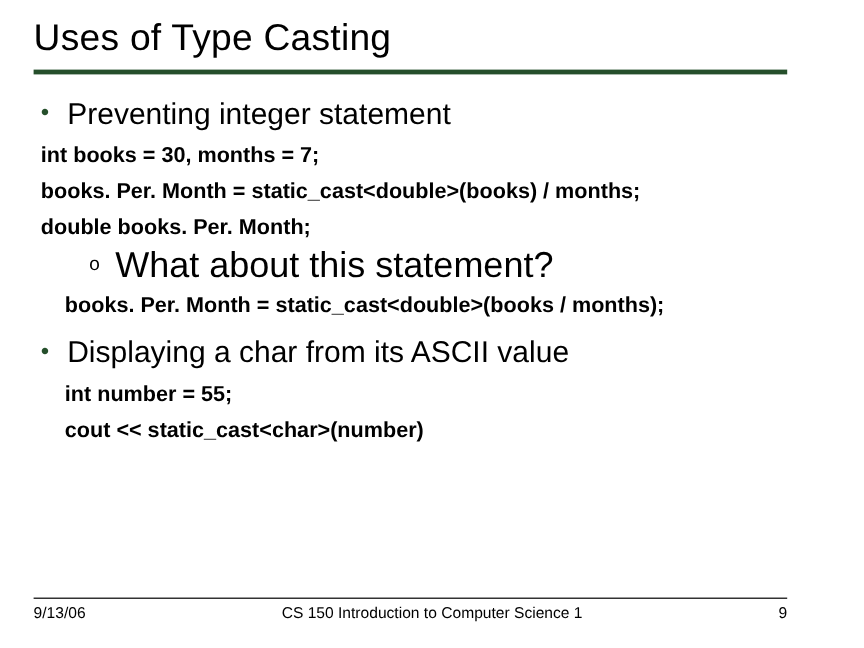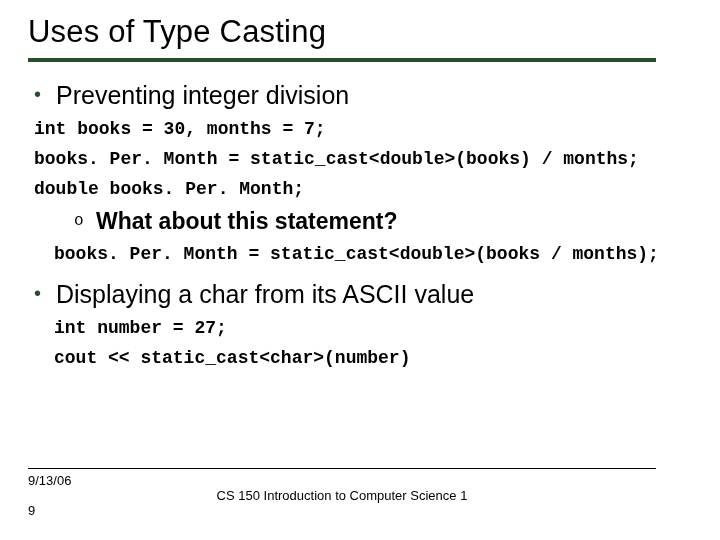--- a/index.html
+++ b/index.html
@@ -47,21 +47,21 @@
     width: 22px;
     flex: 0 0 22px;
     text-align: left;
     padding-left: 6px;
   }
   .b1 .txt {
     font-size: 25px;
     line-height: 30px;
   }
   .code {
-    font-family: Liberation Mono, monospace;
+    font-family: Liberation Sans, sans-serif;
     font-weight: bold;
     font-size: 18px;
     line-height: 22px;
     margin: 8px 0 8px 6px;
     white-space: nowrap;
   }
   .code-indent {
     margin-left: 26px;
   }
   .b2 {
@@ -70,76 +70,74 @@
     margin: 8px 0 6px 46px;
   }
   .b2 .oo {
     font-family: "Courier New", Courier, monospace;
     font-size: 16px;
     line-height: 27px;
     width: 22px;
     flex: 0 0 22px;
   }
   .b2 .txt {
-    font-size: 23px;
+    font-size: 30px;
     line-height: 27px;
-    font-weight: bold;
   }
   .footer {
     position: absolute;
     left: 0;
     right: 0;
     bottom: 22px;
     padding: 0 28px;
   }
   .footer-rule {
     border: none;
     border-top: 1px solid #000;
     margin: 0 0 4px 0;
   }
   .footer-row {
     display: flex;
     justify-content: flex-end;
     font-size: 13px;
-    flex-direction: column;
   }
   .footer-center { text-align: center; flex: 1; }
 </style>
 </head>
 <body>
 
 <div class="slide">
 
   <h1 class="title">Uses of Type Casting</h1>
   <hr class="title-rule">
 
   <div class="body">
 
     <div class="b1">
       <span class="dot">•</span>
-      <span class="txt">Preventing integer division</span>
+      <span class="txt">Preventing integer statement</span>
     </div>
 
     <div class="code">int books = 30, months = 7;</div>
     <div class="code">books. Per. Month = static_cast&lt;double&gt;(books) / months;</div>
     <div class="code">double books. Per. Month;</div>
 
     <div class="b2">
       <span class="oo">o</span>
       <span class="txt">What about this statement?</span>
     </div>
 
     <div class="code code-indent">books. Per. Month = static_cast&lt;double&gt;(books / months);</div>
 
     <div class="b1" style="margin-top:14px;">
       <span class="dot">•</span>
       <span class="txt">Displaying a char from its ASCII value</span>
     </div>
 
-    <div class="code code-indent">int number = 27;</div>
+    <div class="code code-indent">int number = 55;</div>
     <div class="code code-indent">cout &lt;&lt; static_cast&lt;char&gt;(number)</div>
 
   </div>
 
   <div class="footer">
     <hr class="footer-rule">
     <div class="footer-row">
       <span>9/13/06</span>
       <span class="footer-center">CS 150 Introduction to Computer Science 1</span>
       <span>9</span>

